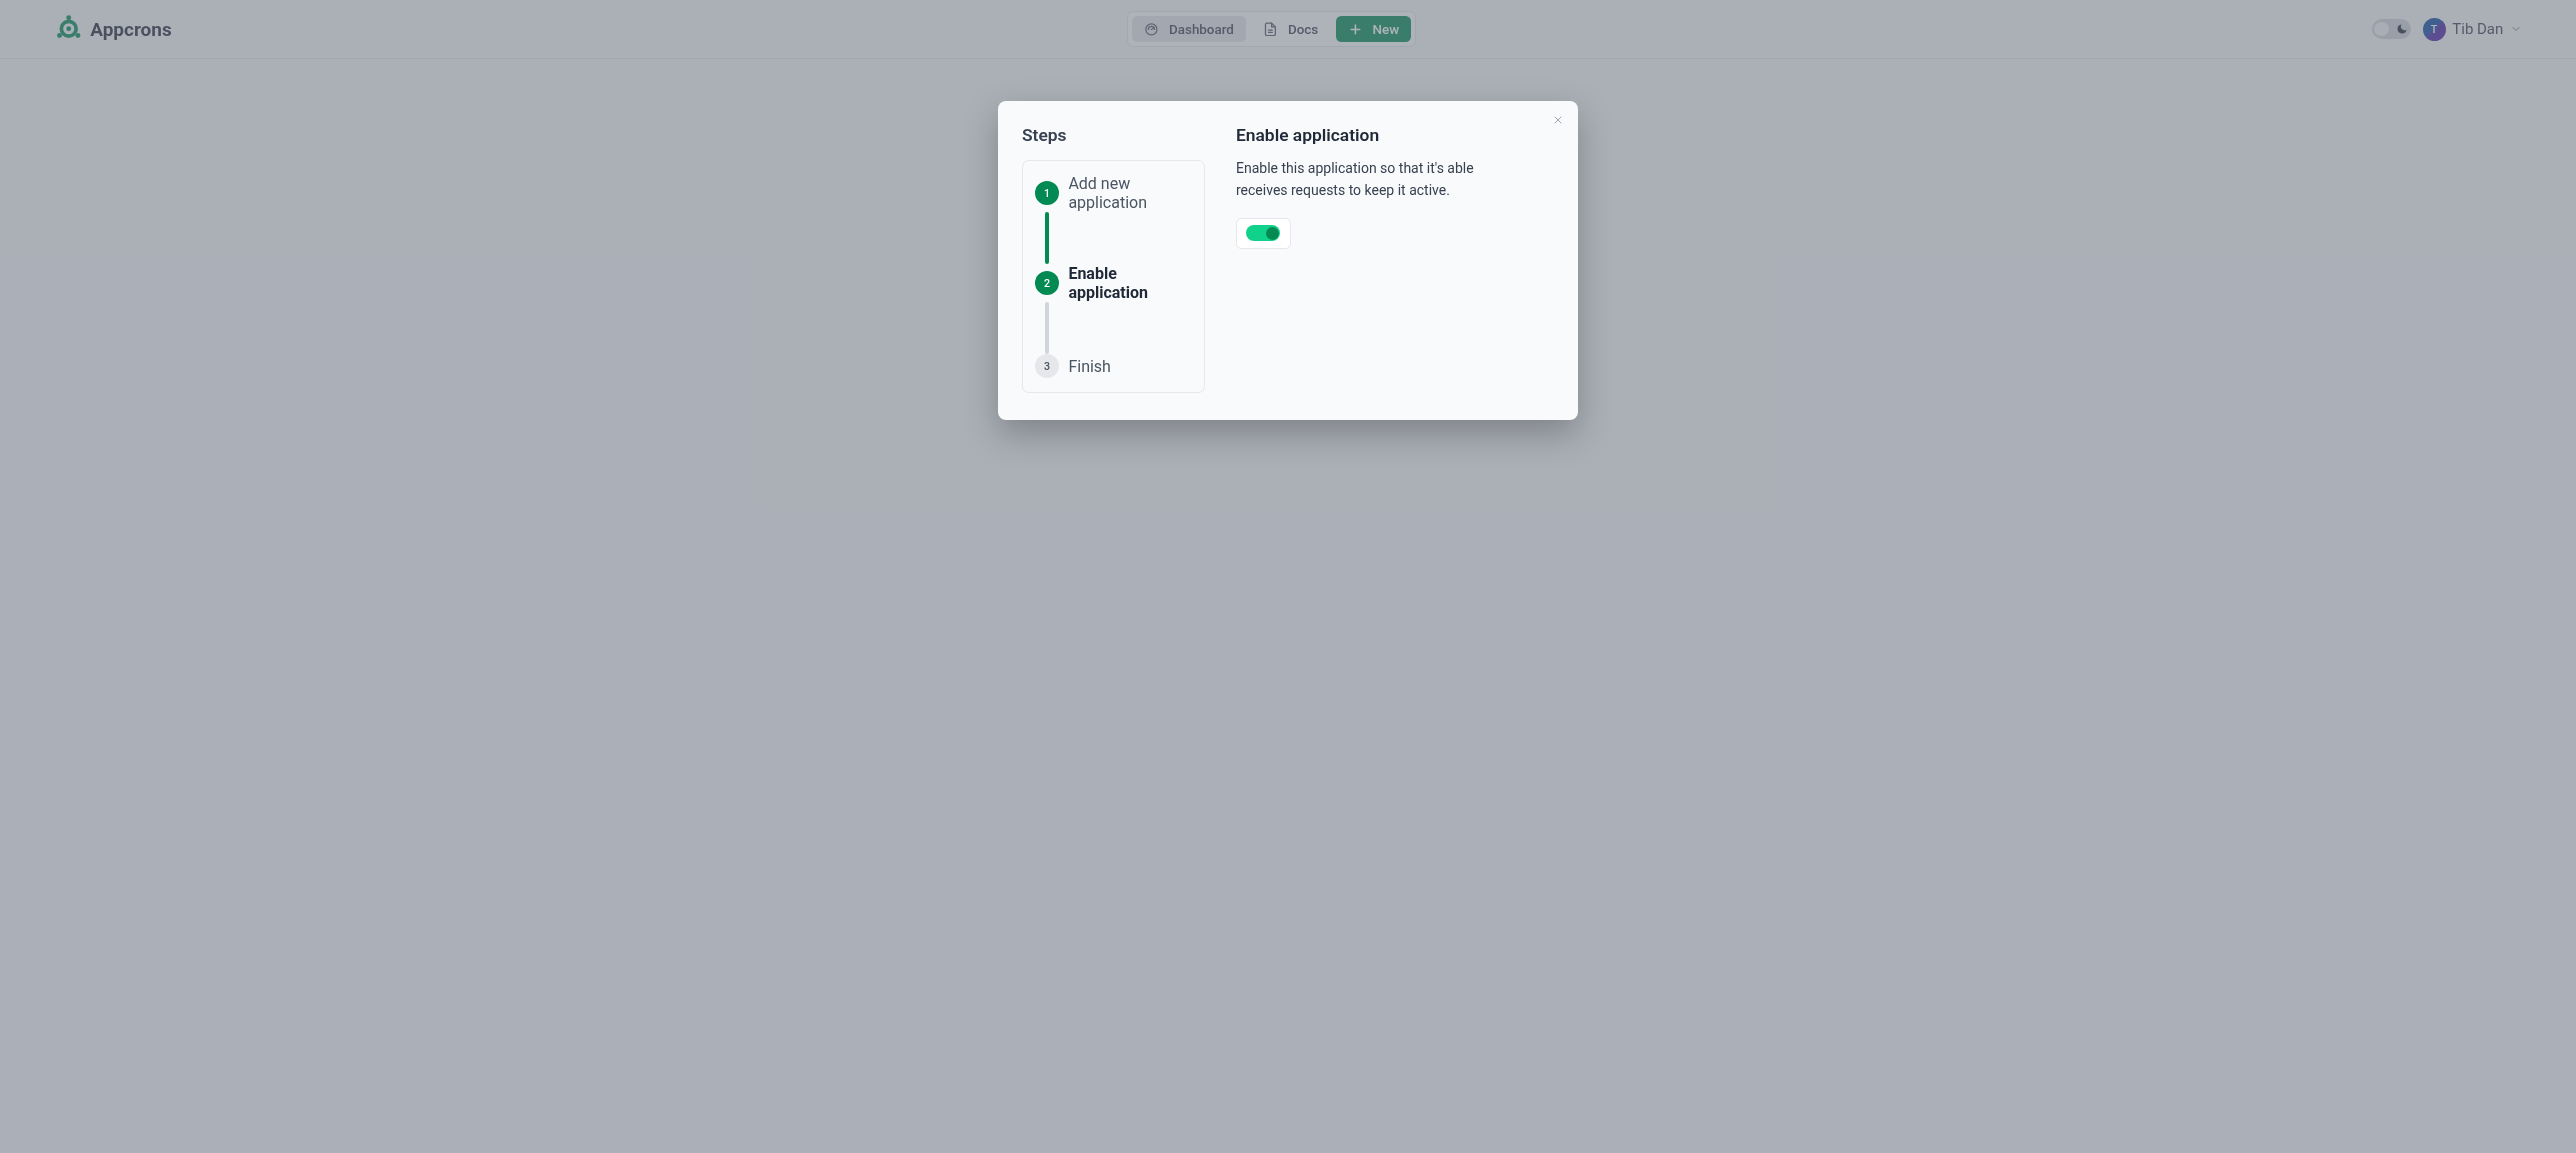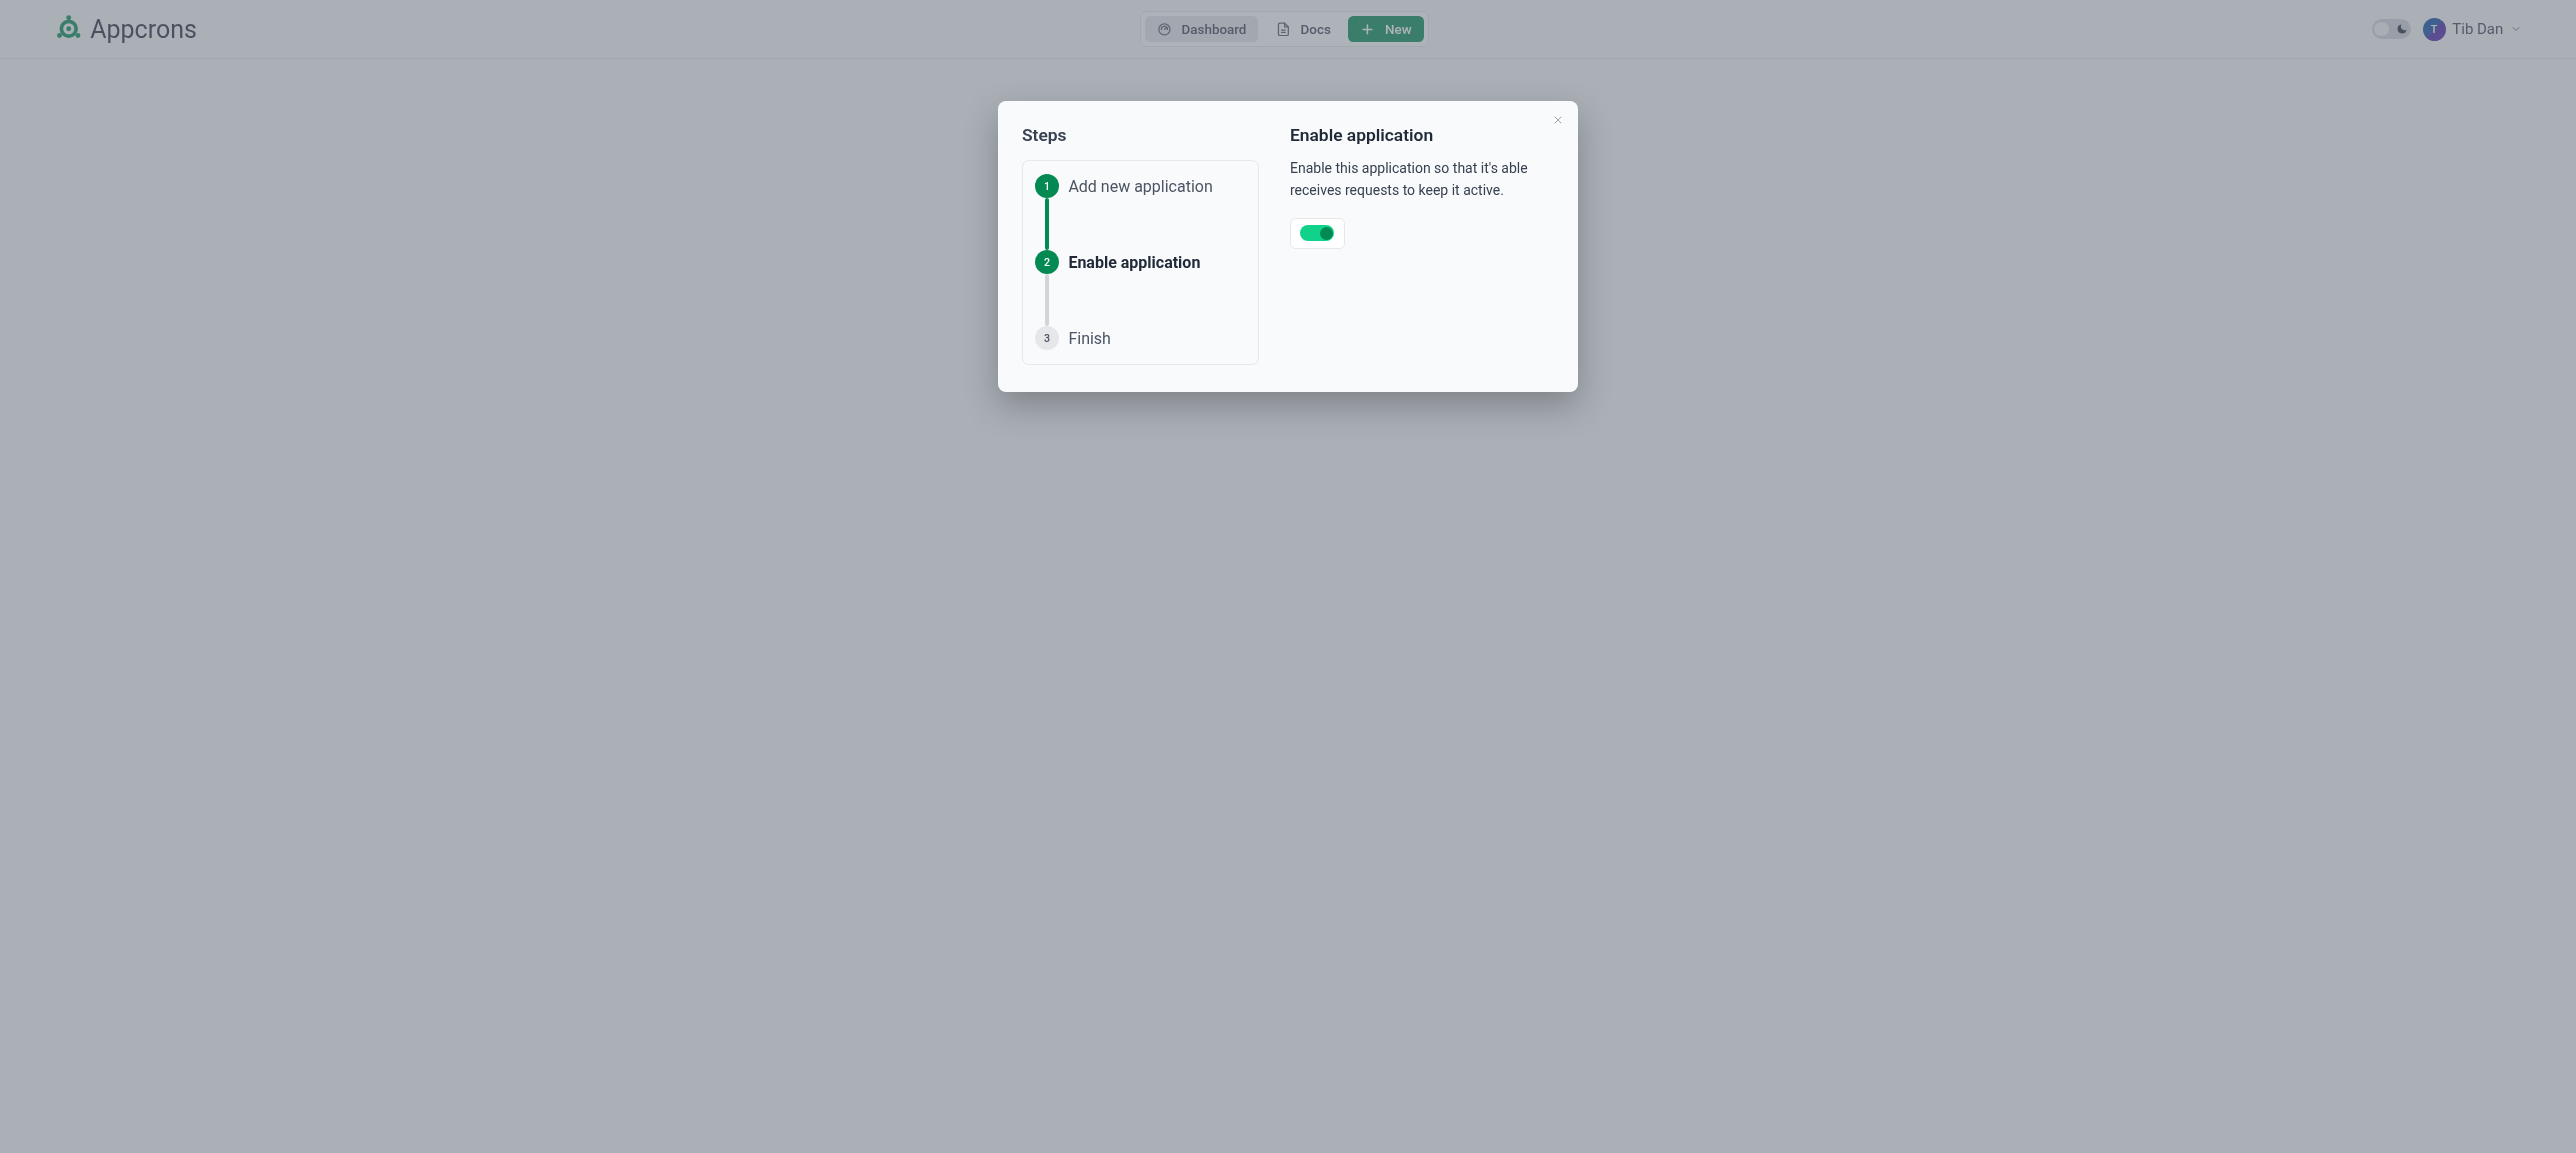--- a/index.html
+++ b/index.html
@@ -31,21 +31,21 @@
   .header{
     height:59px;
     border-bottom:0.7px solid var(--gray-200);
     display:flex;
     align-items:center;
     justify-content:space-between;
     padding:0 54px;
     background:var(--gray-50);
   }
   .brand{display:flex;align-items:center;gap:6.7px;}
-  .brand-name{font-size:25px;font-weight:400;color:var(--gray-800);}
+  .brand-name{font-size:19px;font-weight:700;color:var(--gray-800);}
   .logo-svg{width:29.5px;height:29.5px;display:block;}
   .nav{
     display:flex;align-items:center;gap:5.4px;
     border:0.7px solid var(--gray-200);
     border-radius:6.7px;
     padding:4px;
     background:#fff;
   }
   .nav-item{
     display:flex;align-items:center;gap:10px;
@@ -83,21 +83,21 @@
   }
   .modal{
     width:580px;background:var(--gray-50);border-radius:8px;box-shadow:0 13.4px 34px rgba(0,0,0,0.25);
     display:flex;gap:31px;padding:24px 24px 27px 24px;position:relative;
   }
   .close-btn{
     position:absolute;top:10.7px;right:10.7px;width:19px;height:19px;cursor:pointer;
     color:var(--gray-400);display:flex;align-items:center;justify-content:center;
   }
   .close-btn svg{width:12px;height:12px;}
-  .steps-col{width:237px;}
+  .steps-col{width:183px;}
   .steps-title{font-size:17.4px;font-weight:600;color:var(--gray-700);margin:0 0 14.8px 0;}
   .steps-box{border:0.7px solid var(--gray-200);border-radius:6.7px;padding:13.4px 12px;background:var(--gray-50);}
   .step-row{display:flex;align-items:center;gap:9.4px;}
   .bullet{
     width:24px;height:24px;border-radius:50%;display:flex;align-items:center;justify-content:center;
     font-size:10.7px;font-weight:500;flex-shrink:0;
   }
   .bullet.done{background:var(--green-600);color:#fff;}
   .bullet.pending{background:var(--gray-200);color:var(--gray-600);}
   .step-label{font-size:16px;color:var(--gray-600);}

